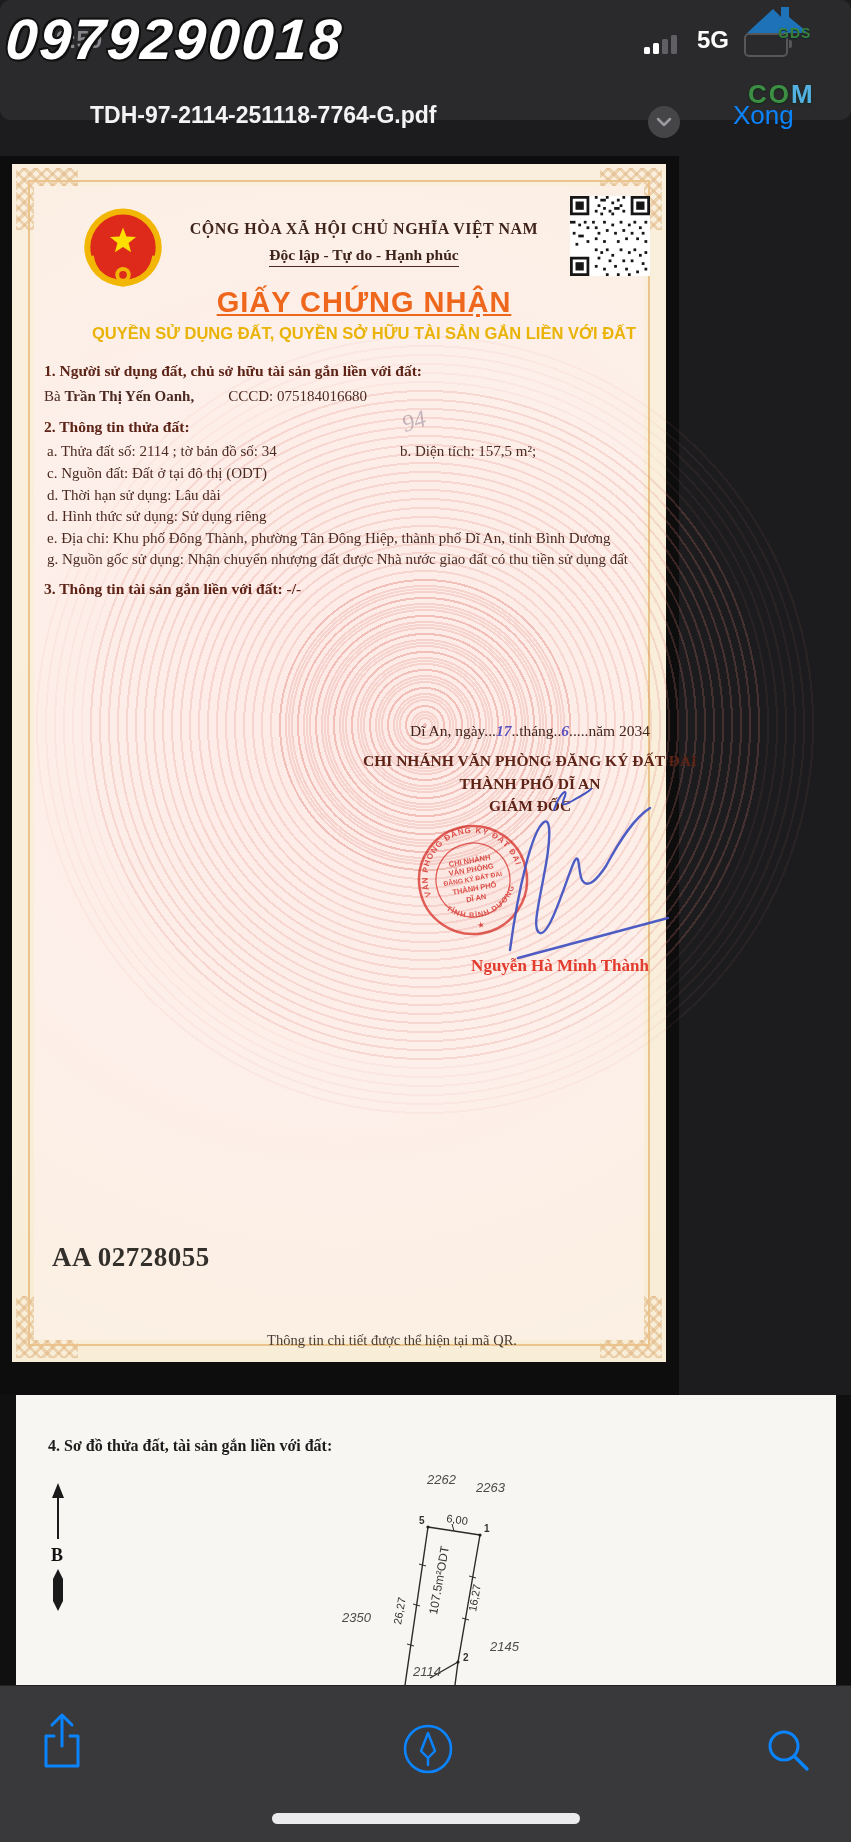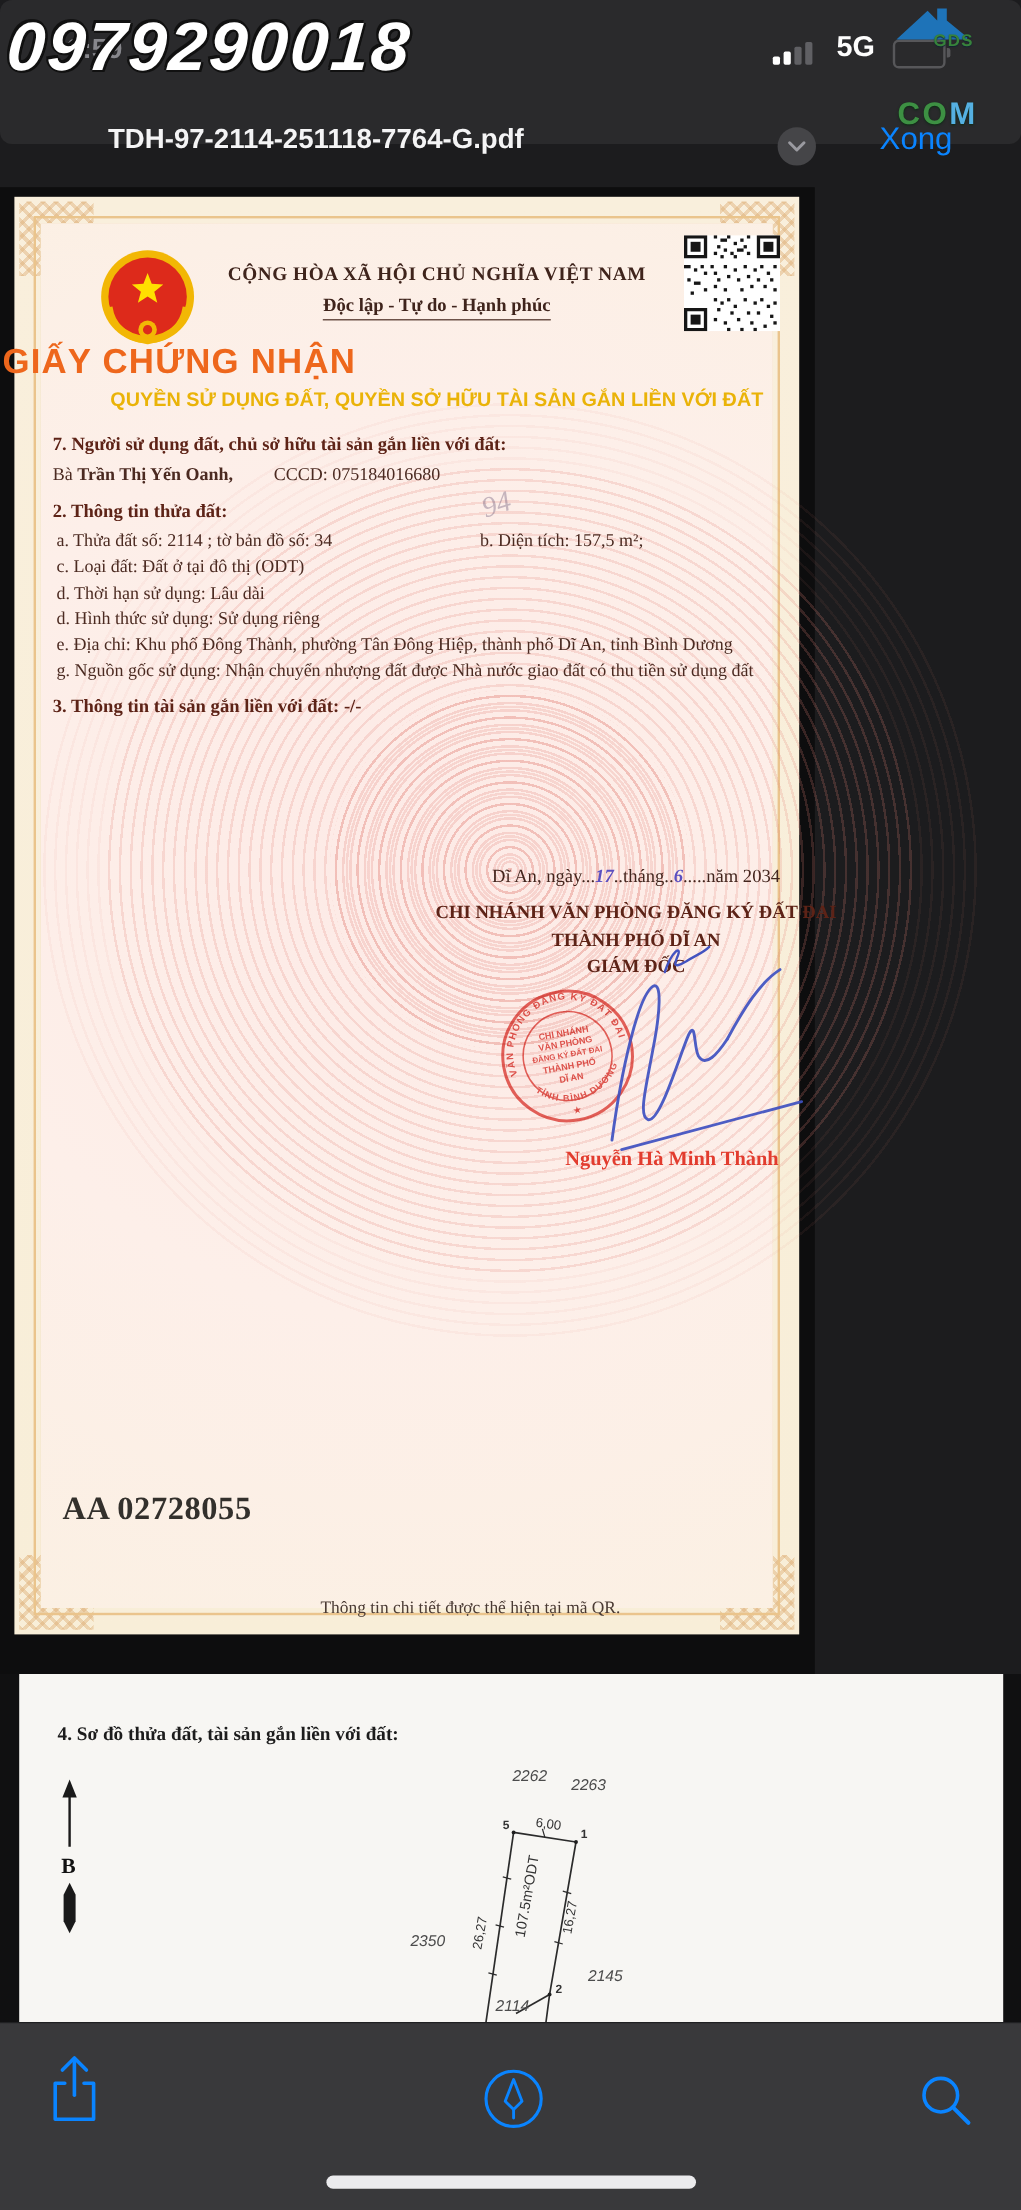--- a/index.html
+++ b/index.html
@@ -43,21 +43,21 @@
   .rings{border-radius:50%;background:repeating-radial-gradient(circle,rgba(226,128,118,.20) 0 2px,rgba(255,255,255,0) 2px 9px);}
   .r1{left:85px;top:229px;width:680px;height:680px;opacity:.75;}
   .r2{left:275px;top:419px;width:300px;height:300px;opacity:.8;background:repeating-radial-gradient(circle,rgba(221,110,100,.26) 0 2px,rgba(255,255,255,0) 2px 6px);}
   .r3{left:35px;top:179px;width:780px;height:780px;opacity:.35;}
   .serif{font-family:"Liberation Serif","DejaVu Serif",serif;}
   .body-t{font-size:15px;color:#4b2a21;white-space:nowrap;}
   .head-t{font-size:15.5px;font-weight:700;color:#5d2317;white-space:nowrap;}
   .country{left:2px;top:64px;width:724px;text-align:center;font-size:16px;font-weight:700;color:#3f241c;letter-spacing:.5px;}
   .motto-w{left:2px;top:90px;width:724px;text-align:center;}
   .motto{display:inline-block;font-size:15.5px;font-weight:700;color:#3f241c;border-bottom:1.5px solid #4a2c22;padding-bottom:2px;}
-  .title1{left:2px;top:130px;width:724px;font-size:29px;font-weight:800;color:#ee671c;letter-spacing:1px;}
+  .title1{left:2px;top:130px;width:724px;text-align:center;font-size:29px;font-weight:800;color:#ee671c;letter-spacing:1px;text-decoration:underline;}
   .title2{left:2px;top:168px;width:724px;text-align:center;font-size:16.5px;font-weight:800;color:#eab308;}
   .pencil94{left:402px;top:252px;font-size:24px;font-style:italic;color:rgba(112,92,122,.4);transform:rotate(-18deg);}
   .dateline{left:330px;top:566px;width:400px;text-align:center;font-size:15.5px;color:#43251d;}
   .hw{color:#5b4fc0;font-style:italic;font-weight:700;}
   .office{width:400px;left:330px;text-align:center;font-size:15.5px;font-weight:700;color:#5d2317;}
   .signer-name{left:410px;top:800px;width:300px;text-align:center;font-size:17px;font-weight:700;color:#e23c2e;}
   .stampbox{left:415px;top:666px;width:116px;height:116px;transform:rotate(-10deg);opacity:.92;mix-blend-mode:multiply;z-index:6;}
   .sigbox{left:440px;top:644px;width:260px;height:170px;z-index:7;}
   .flour{left:550px;top:630px;width:44px;height:28px;z-index:7;}
   .serial{left:52px;top:1086px;font-size:27px;font-weight:700;color:#33302c;letter-spacing:.5px;}
@@ -205,29 +205,29 @@
           <rect x="27" y="26" width="1" height="1"></rect>
           <rect x="13" y="28" width="1" height="1"></rect>
           <rect x="17" y="28" width="1" height="1"></rect>
           <rect x="21" y="28" width="1" height="1"></rect>
       </g>
     </svg>
 
     <div class="abs title1">GIẤY CHỨNG NHẬN</div>
     <div class="abs title2">QUYỀN SỬ DỤNG ĐẤT, QUYỀN SỞ HỮU TÀI SẢN GẮN LIỀN VỚI ĐẤT</div>
 
-    <div class="abs serif head-t" style="left:44px;top:206px">7. Người sử dụng đất, chủ sở hữu tài sản gắn liền với đất:</div>
+    <div class="abs serif head-t" style="left:44px;top:206px">1. Người sử dụng đất, chủ sở hữu tài sản gắn liền với đất:</div>
     <div class="abs serif body-t" style="left:44px;top:232px">
       <span>Bà </span><b>Trần Thị Yến Oanh,</b><span style="display:inline-block;width:34px"></span><span>CCCD: 075184016680</span>
     </div>
     <div class="abs serif head-t" style="left:44px;top:262px">2. Thông tin thửa đất:</div>
     <div class="abs serif pencil94">94</div>
     <div class="abs serif body-t" style="left:47px;top:287px">a. Thửa đất số: 2114   ; tờ bản đồ số: 34</div>
     <div class="abs serif body-t" style="left:400px;top:287px">b. Diện tích: 157,5 m²;</div>
-    <div class="abs serif body-t" style="left:47px;top:309px">c. Loại đất: Đất ở tại đô thị (ODT)</div>
+    <div class="abs serif body-t" style="left:47px;top:309px">c. Nguồn đất: Đất ở tại đô thị (ODT)</div>
     <div class="abs serif body-t" style="left:47px;top:331px">d. Thời hạn sử dụng: Lâu dài</div>
     <div class="abs serif body-t" style="left:47px;top:352px">d. Hình thức sử dụng: Sử dụng riêng</div>
     <div class="abs serif body-t" style="left:47px;top:395px">g. Nguồn gốc sử dụng: Nhận chuyển nhượng đất được Nhà nước giao đất có thu tiền sử dụng đất</div>
     <div class="abs serif body-t" style="left:47px;top:374px">e. Địa chỉ: Khu phố Đông Thành, phường Tân Đông Hiệp, thành phố Dĩ An, tỉnh Bình Dương</div>
     <div class="abs serif head-t" style="left:44px;top:424px">3. Thông tin tài sản gắn liền với đất: -/-</div>
 
     <div class="abs serif dateline">
       <span>Dĩ An, ngày...</span><span class="hw">17</span><span>..tháng..</span><span class="hw">6</span><span>.....năm 2034</span>
     </div>
     <div class="abs serif office" style="top:596px">CHI NHÁNH VĂN PHÒNG ĐĂNG KÝ ĐẤT ĐAI</div>

